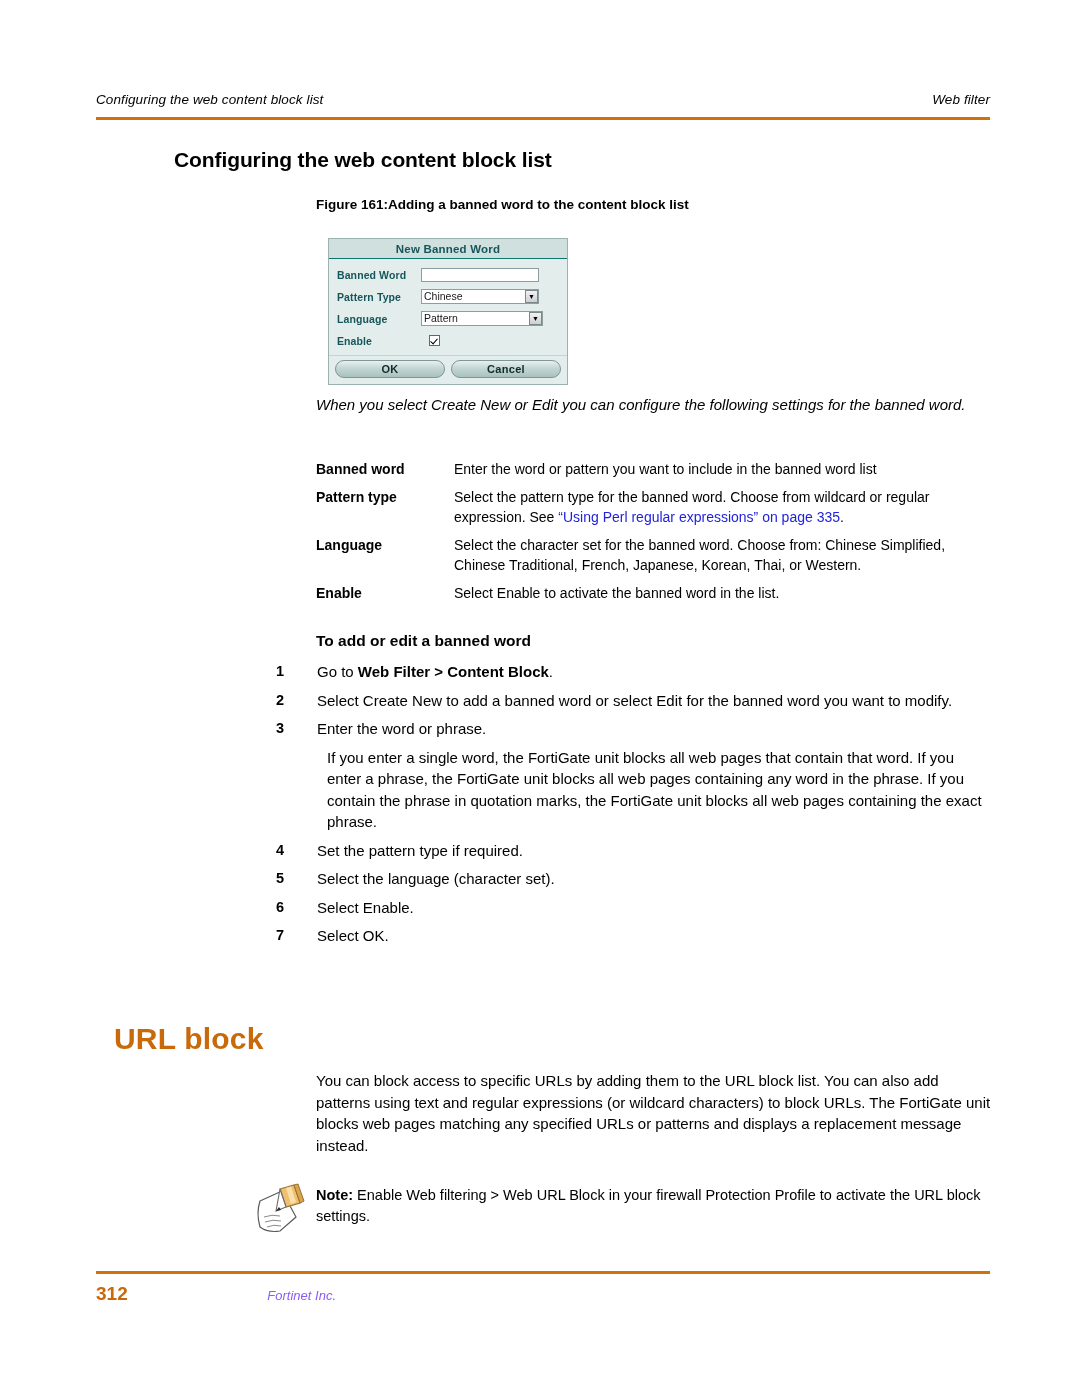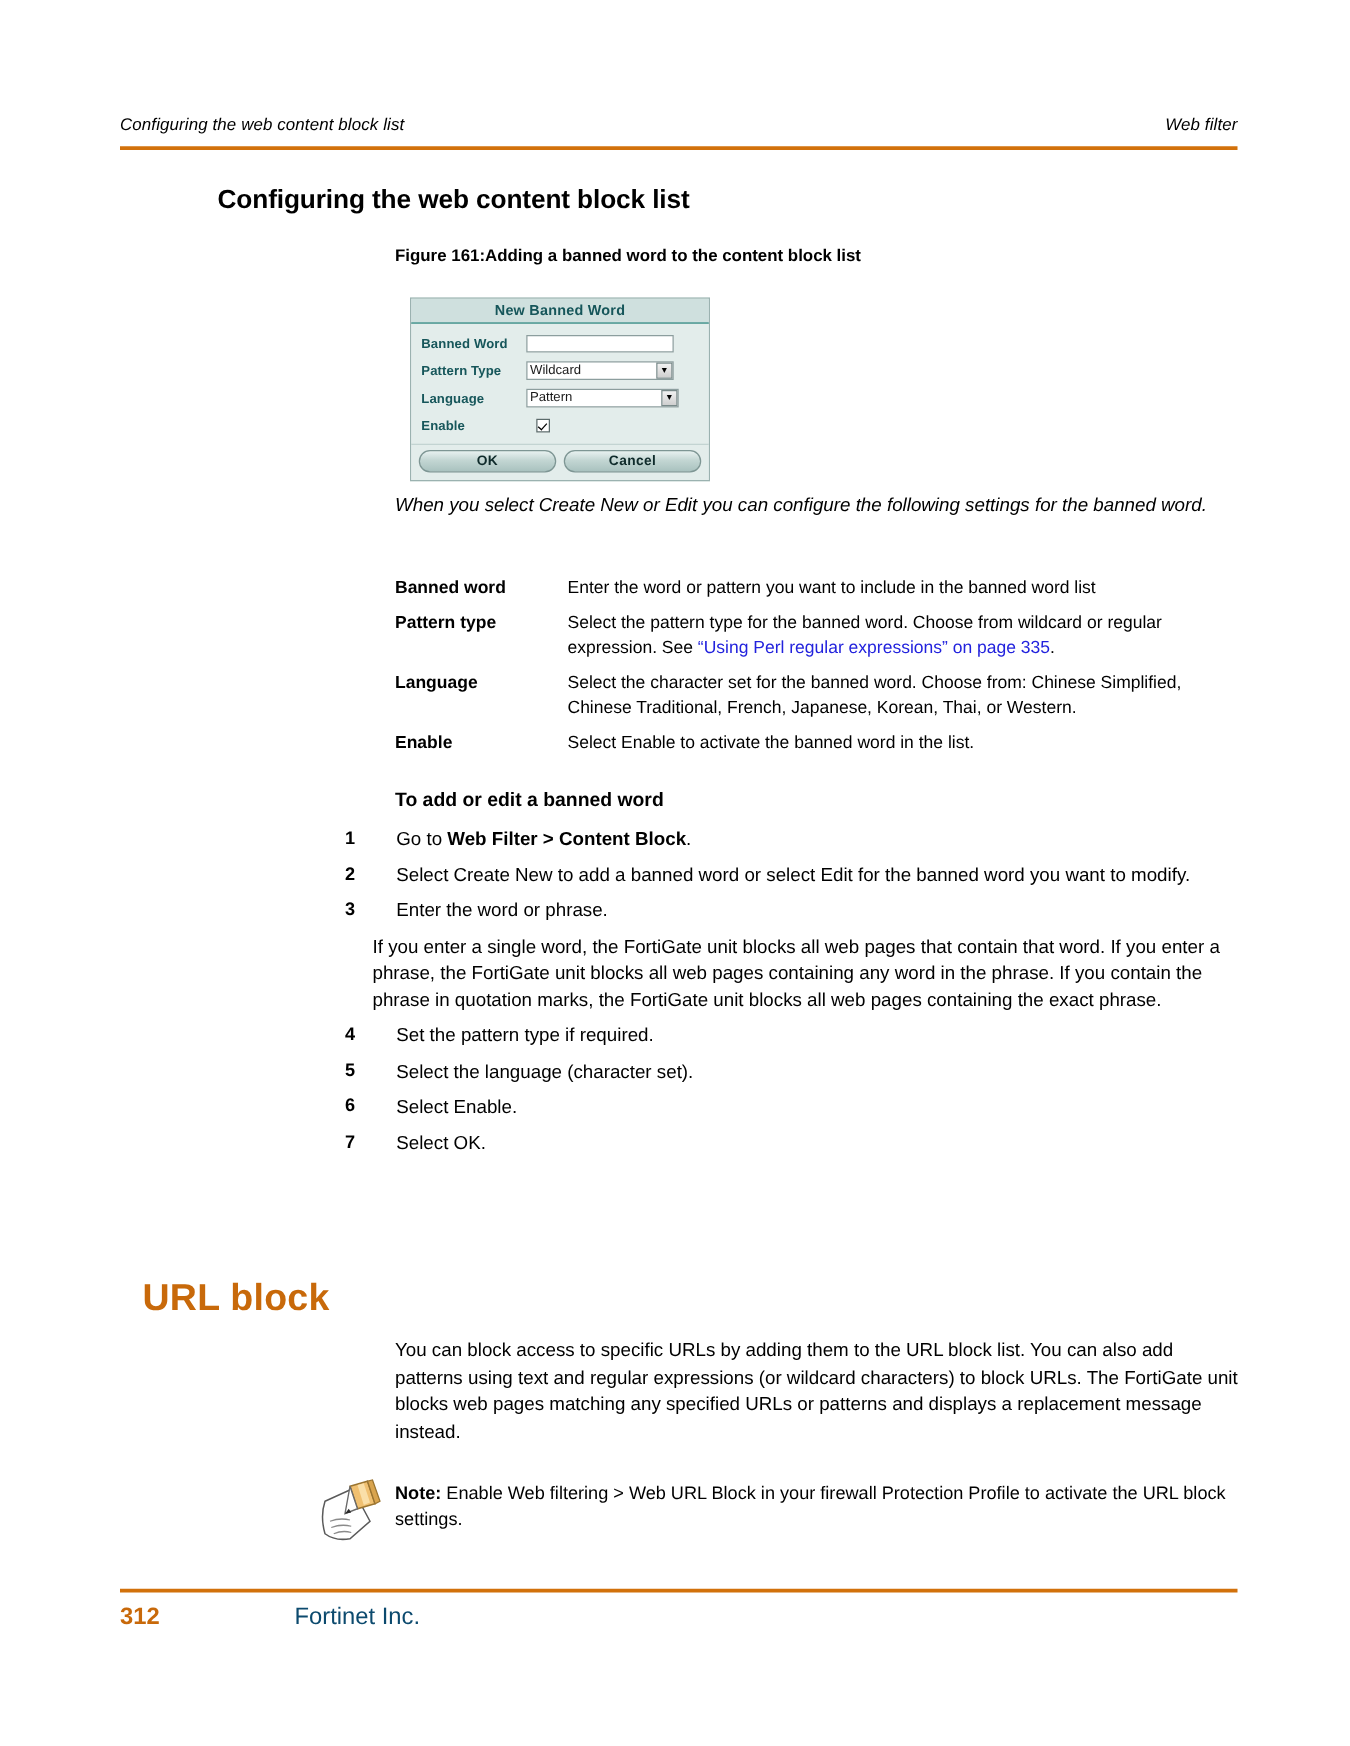--- a/index.html
+++ b/index.html
@@ -248,21 +248,21 @@
     font-size: 14.5px;
     font-weight: bold;
     line-height: 21.5px;
   }
   .step-text {
     flex: 1 1 auto;
     font-size: 15px;
     line-height: 21.5px;
   }
   .step-sub {
-    margin-left: 22px;
+    margin-left: 51px;
     font-size: 15px;
     line-height: 21.5px;
     margin-bottom: 7px;
   }
   .b { font-weight: bold; }
 
   
   .chapter-heading {
     position: absolute;
     left: 114px;
@@ -326,22 +326,23 @@
     flex: 1 1 auto;
     text-align: center;
     font-size: 13px;
     font-style: italic;
     color: #000;
     margin-left: -70px;
   }
   .footer-company {
     flex: 0 0 120px;
     text-align: right;
-    font-size: 19px;
-    color: #0c4a6e;
+    font-size: 13px;
+    font-style: italic;
+    color: #8b5cf6;
   }
 </style>
 </head>
 <body>
 
 <div class="page">
 
   <div class="running-header">
     <span class="rh-left">Configuring the web content block list</span>
     <span class="rh-right">Web filter</span>
@@ -357,21 +358,21 @@
     <div class="dialog-body">
 
       <div class="form-row">
         <span class="form-label">Banned Word</span>
         <span class="text-input"></span>
       </div>
 
       <div class="form-row">
         <span class="form-label">Pattern Type</span>
         <span class="select-box">
-          <span class="select-value">Wildcard</span>
+          <span class="select-value">Chinese</span>
           <span class="select-arrow">▼</span>
         </span>
       </div>
 
       <div class="form-row">
         <span class="form-label">Language</span>
         <span class="select-box wide">
           <span class="select-value">Pattern</span>
           <span class="select-arrow">▼</span>
         </span>

